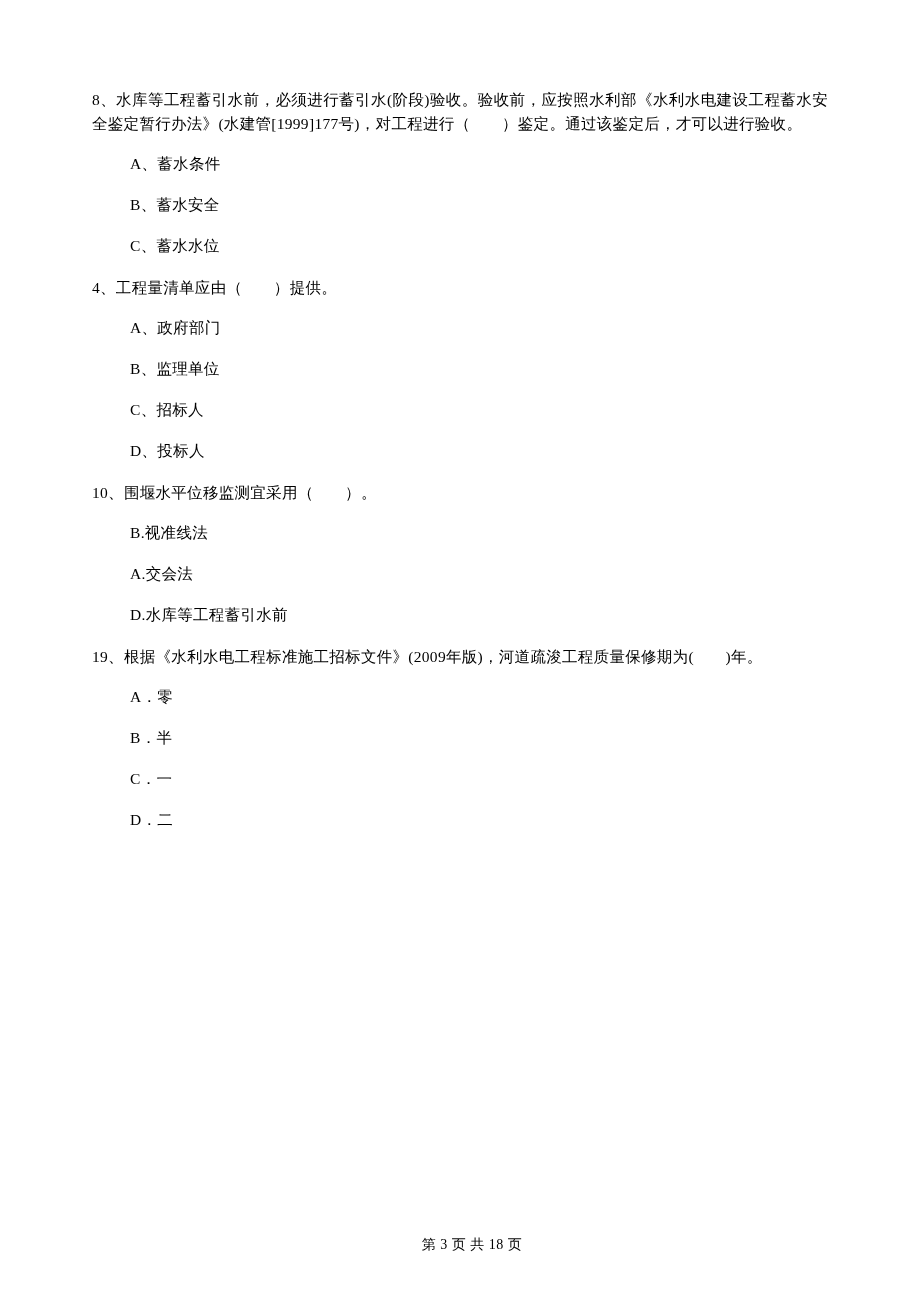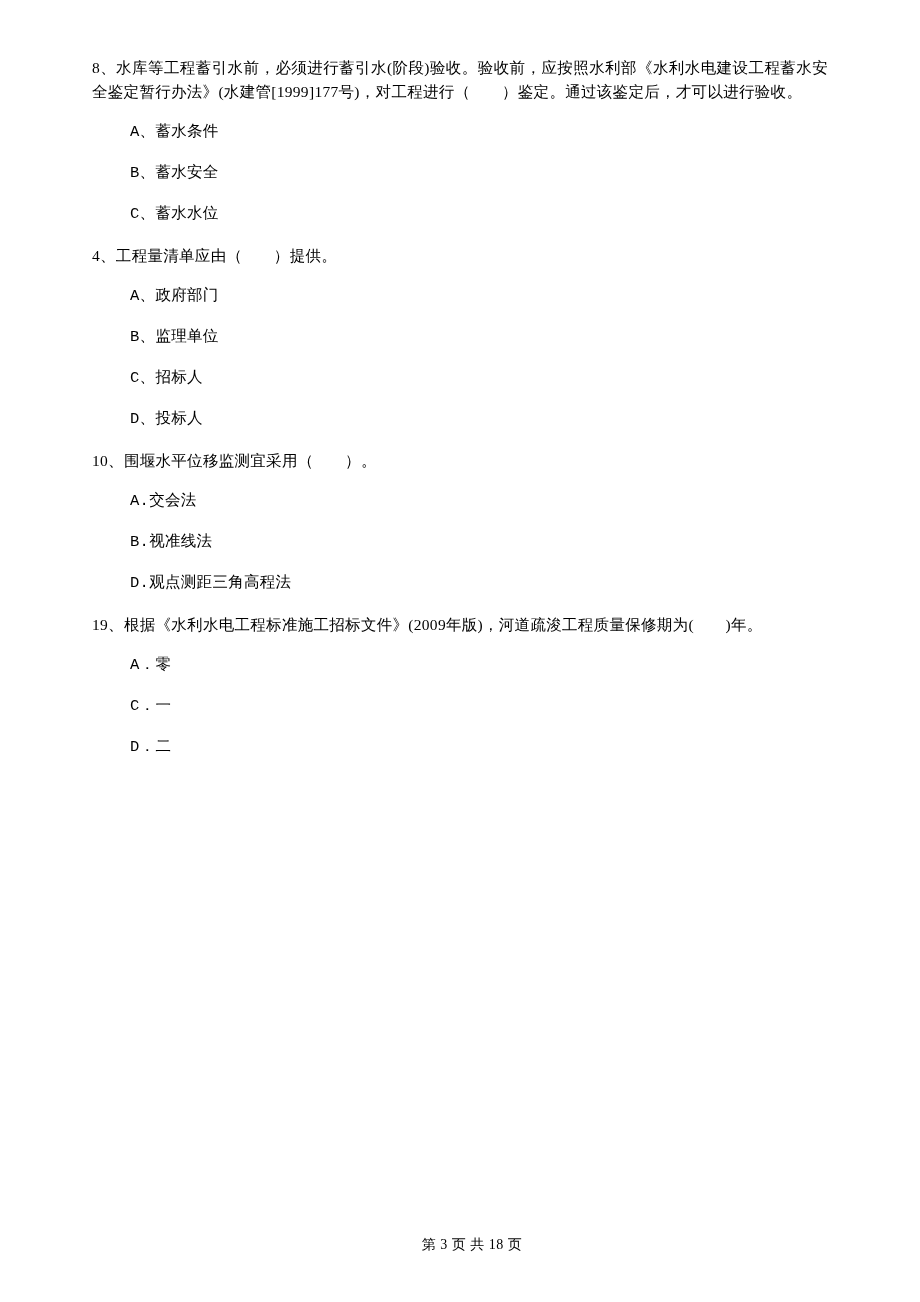--- a/index.html
+++ b/index.html
@@ -7,33 +7,32 @@
     margin: 0;
     padding: 0;
     background: #ffffff;
     font-family: "SimSun", "宋体", serif;
     color: #000;
   }
   .page {
     width: 920px;
     height: 1302px;
     box-sizing: border-box;
-    padding: 56px 92px 0 92px;
+    padding: 88px 92px 0 92px;
     position: relative;
     font-size: 15.5px;
     line-height: 1.55;
   }
   .question-stem {
     margin: 0 0 16px 0;
     text-align: justify;
     letter-spacing: 0.3px;
   }
   .options {
     margin: 0 0 18px 0;
-    font-family: Liberation Mono, monospace;
   }
   .opt {
     margin: 0 0 17px 0;
     padding-left: 38px;
     letter-spacing: 0.3px;
   }
   .footer {
     position: absolute;
     bottom: 46px;
     left: 12px;
@@ -58,27 +57,28 @@
   <p class="question-stem">4、工程量清单应由（　　）提供。</p>
   <div class="options">
     <p class="opt">A、政府部门</p>
     <p class="opt">B、监理单位</p>
     <p class="opt">C、招标人</p>
     <p class="opt">D、投标人</p>
   </div>
 
   <p class="question-stem">10、围堰水平位移监测宜采用（　　）。</p>
   <div class="options">
+    <p class="opt">B.视准线法</p>
     <p class="opt">A.交会法</p>
-    <p class="opt">B.视准线法</p>
-    <p class="opt">D.观点测距三角高程法</p>
+    <p class="opt">D.水库等工程蓄引水前</p>
   </div>
 
   <p class="question-stem">19、根据《水利水电工程标准施工招标文件》(2009年版)，河道疏浚工程质量保修期为(　　)年。</p>
   <div class="options">
     <p class="opt">A．零</p>
+    <p class="opt">B．半</p>
     <p class="opt">C．一</p>
     <p class="opt">D．二</p>
   </div>
 
 
   <div class="footer">第 3 页 共 18 页</div>
 </div>
 
 </body></html>

